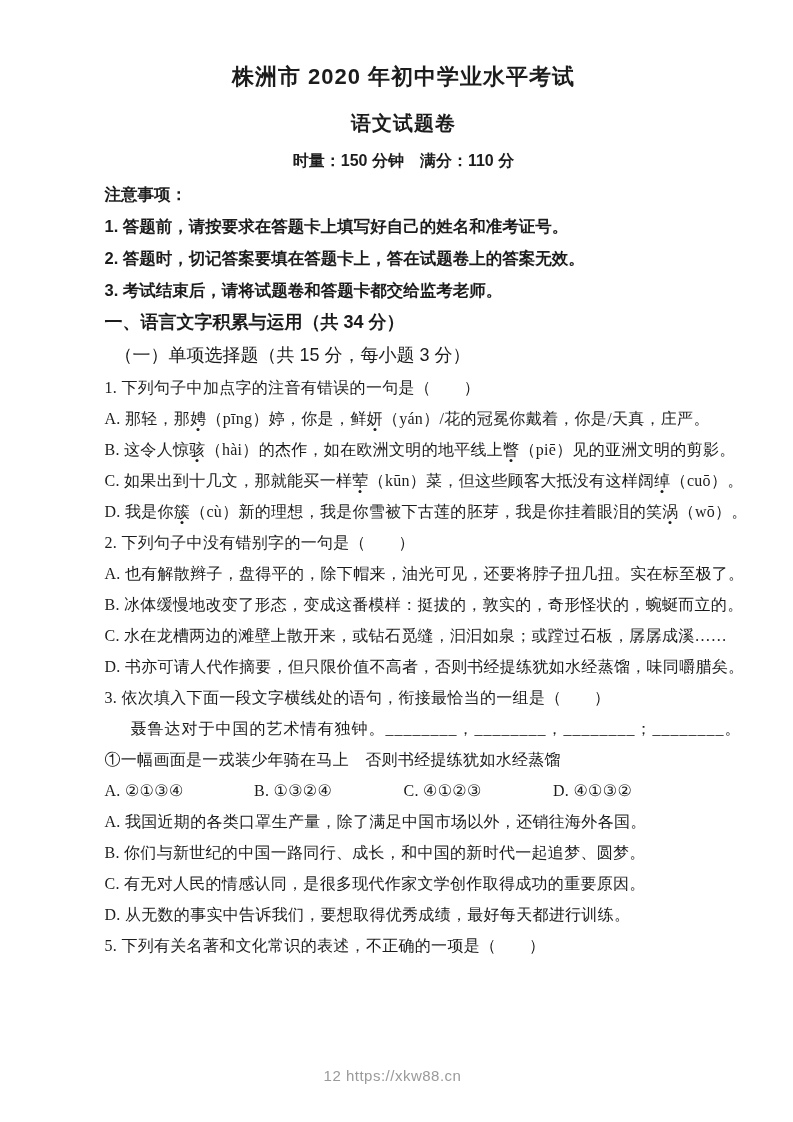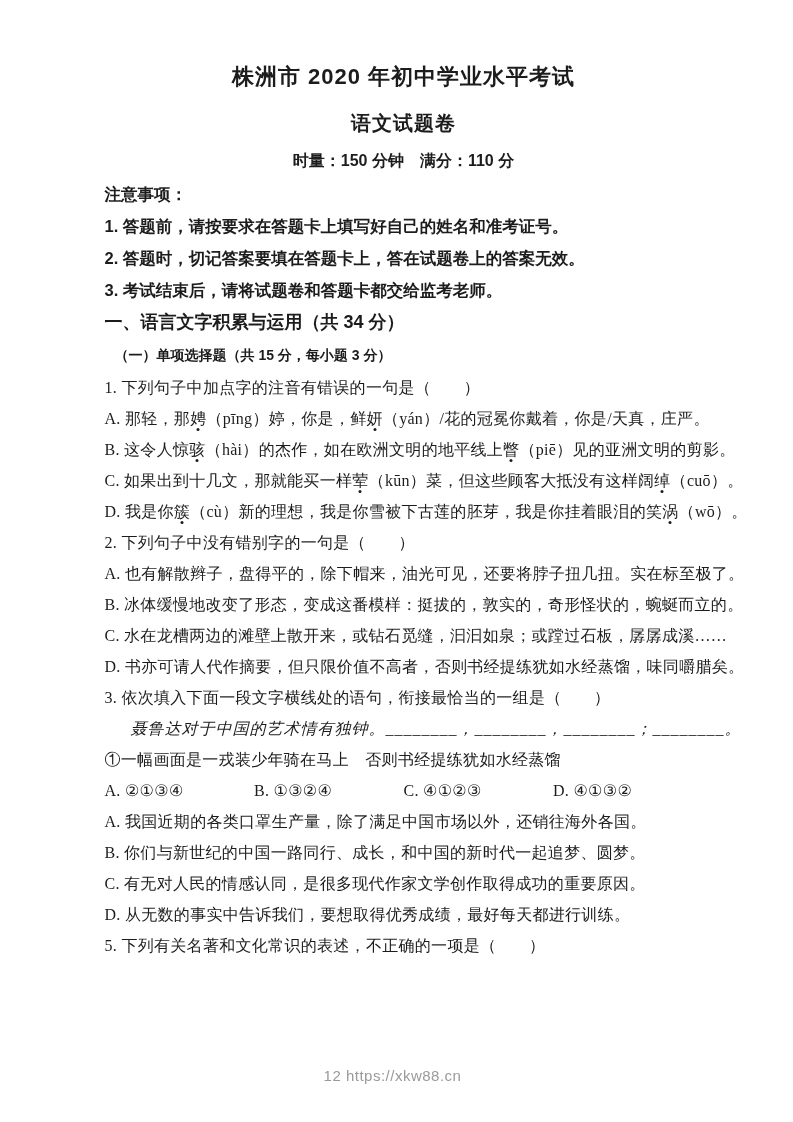--- a/index.html
+++ b/index.html
@@ -46,33 +46,32 @@
   }
   .notices .line { line-height: 32px; }
   .section-heading {
     font-family: "Liberation Sans", sans-serif;
     font-weight: 700;
     font-size: 18px;
     line-height: 33px;
   }
   .subsection-heading {
     font-family: "Liberation Sans", sans-serif;
-    font-weight: 700;
-    font-size: 14px;
+    font-weight: 400;
+    font-size: 18px;
     line-height: 33px;
     padding-left: 10px;
   }
   .qline {
     font-size: 16px;
     line-height: 31px;
     letter-spacing: 0.3px;
     white-space: nowrap;
   }
   .quote-line {
-    font-style: italic;
     padding-left: 26px;
     letter-spacing: 1px;
   }
   .opt-row { display: flex; }
   .opt-row .cell { width: 25%; }
   .em-dot { position: relative; }
   .em-dot::after {
     content: "";
     position: absolute;
     left: 50%;

